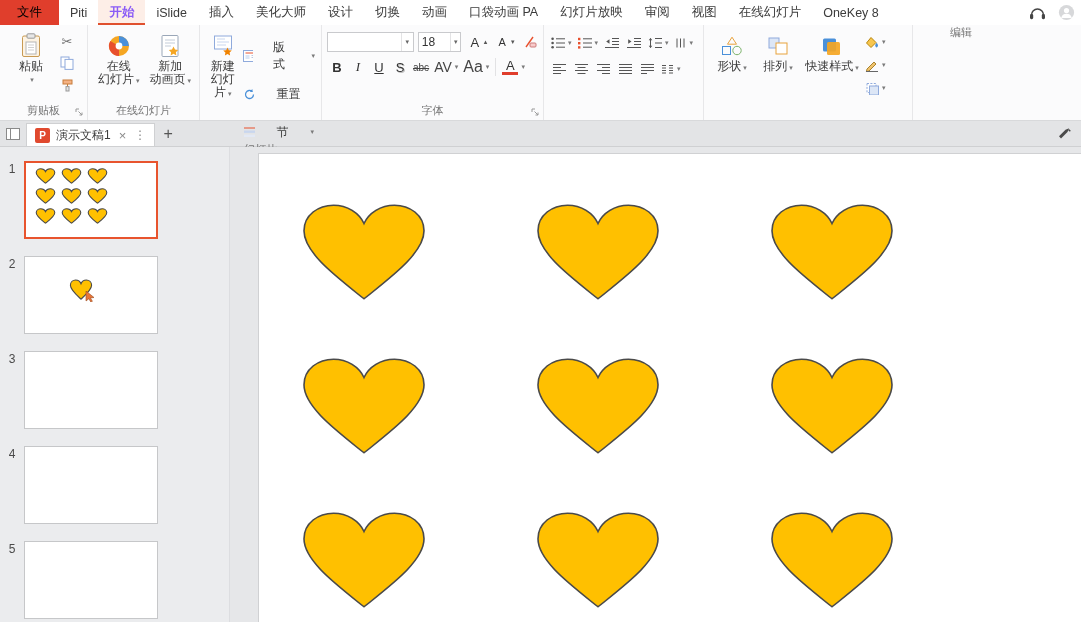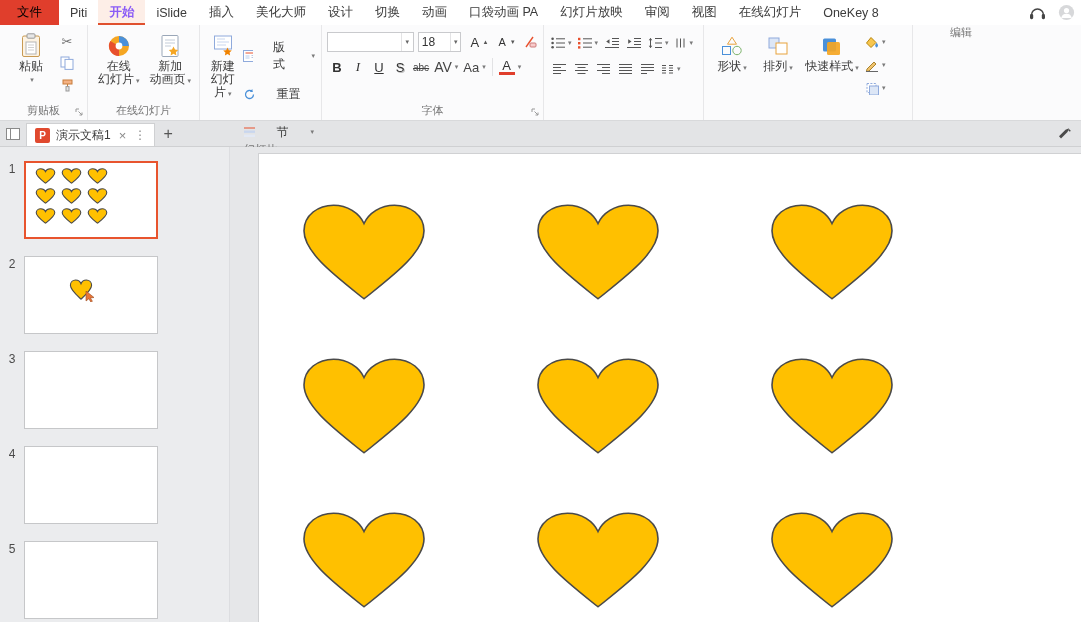--- a/index.html
+++ b/index.html
@@ -267,21 +267,21 @@
             <span class="ftxt" style="text-shadow:1px 1px 0 #bbb">S</span>
           </span>
         <span class="icbtn">
             <span style="font-size:10px;text-decoration:line-through;color:#444">abc</span>
           </span>
         <span class="icbtn">
             <span style="font-size:14px;color:#444">AV</span>
             <span class="arr">▾</span>
           </span>
         <span class="icbtn">
-            <span style="font-size:13px;color:#444">Aa</span>
+            <span style="font-size:16px;color:#444">Aa</span>
             <span class="arr">▾</span>
           </span>
         <span class="vdiv"></span>
         <span class="icbtn">
             <span class="ftxt" style="border-bottom:3px solid #e03e2c;line-height:12px">A</span>
             <span class="arr">▾</span>
           </span>
       </div>
     </div>
     <div class="rlabel">

